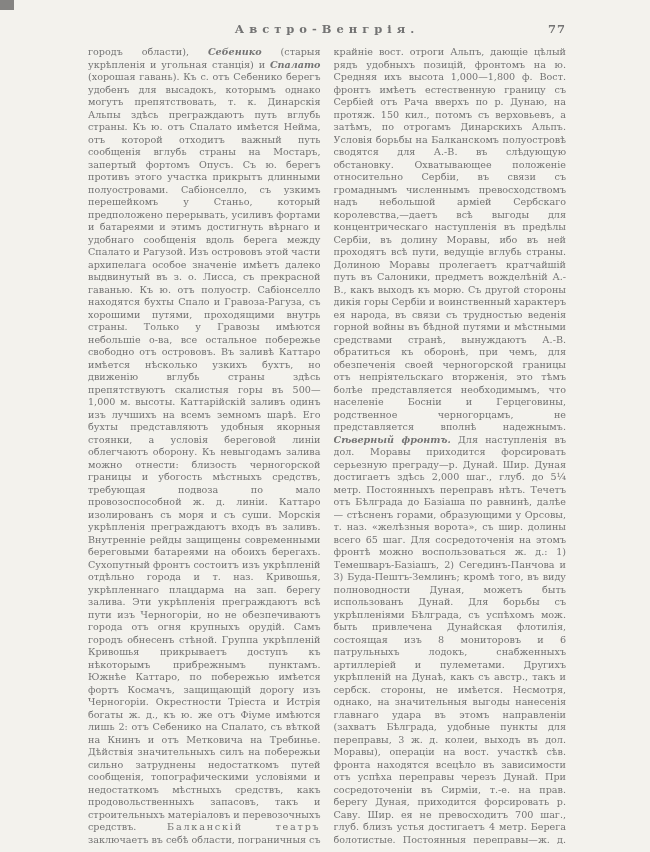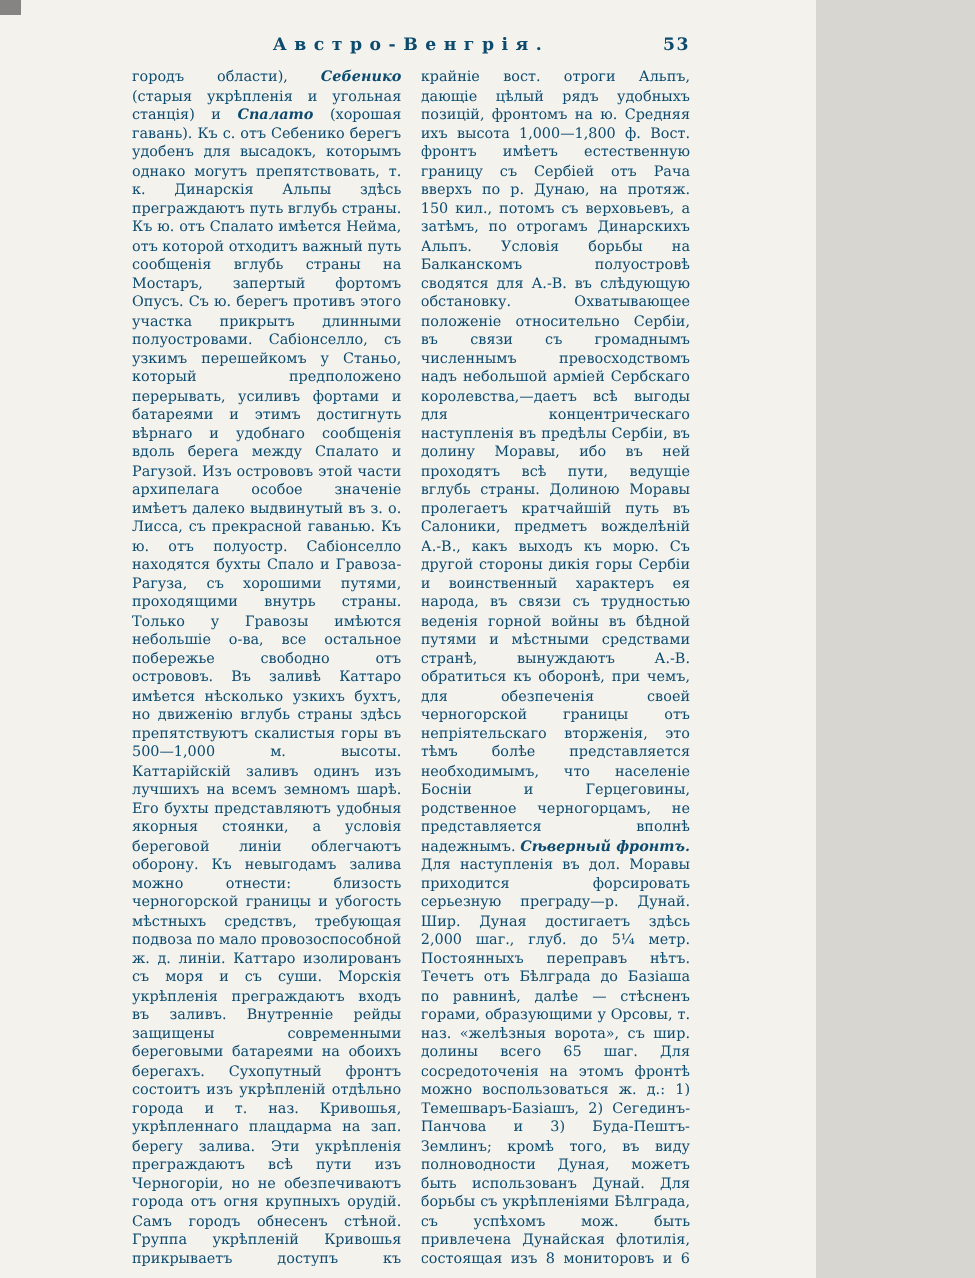--- a/index.html
+++ b/index.html
@@ -3,24 +3,24 @@
 <meta charset="utf-8">
 <style>
   html, body {
     margin: 0;
     padding: 0;
     background: #d8d6d0;
     font-family: "DejaVu Serif", "Liberation Serif", serif;
   }
   .page {
     position: relative;
-    width: 544px;
+    width: 650px;
     height: 852px;
     background: #f3f2ed;
-    color: #0c4a6e;
+    color: #737373;
     overflow: hidden;
     box-sizing: border-box;
   }
   .scan-edge {
     position: absolute;
     left: 0; top: 0;
     width: 14px; height: 10px;
     background: #2a2a2a;
     opacity: 0.55;
   }
@@ -61,21 +61,21 @@
   .gesperrt { letter-spacing: 1.8px; }
 </style>
 </head>
 <body>
 
 <div class="page">
   <div class="scan-edge"></div>
 
   <div class="header">
     <span class="header-title">Австро-Венгрія.</span>
-    <span class="page-number">53</span>
+    <span class="page-number">77</span>
   </div>
 
   <div class="text-body">
     <div class="column">
       <span>городъ области), </span><span class="italic">Себенико</span><span> (старыя укрѣпленія и угольная станція) и </span><span class="italic">Спалато</span><span> (хорошая гавань). Къ с. отъ Себенико берегъ удобенъ для высадокъ, которымъ однако могутъ препятствовать, т. к. Динарскія Альпы здѣсь преграждаютъ путь вглубь страны. Къ ю. отъ Спалато имѣется Нейма, отъ которой отходитъ важный путь сообщенія вглубь страны на Мостаръ, запертый фортомъ Опусъ. Съ ю. берегъ противъ этого участка прикрытъ длинными полуостровами. Сабіонселло, съ узкимъ перешейкомъ у Станьо, который предположено перерывать, усиливъ фортами и батареями и этимъ достигнуть вѣрнаго и удобнаго сообщенія вдоль берега между Спалато и Рагузой. Изъ острововъ этой части архипелага особое значеніе имѣетъ далеко выдвинутый въ з. о. Лисса, съ прекрасной гаванью. Къ ю. отъ полуостр. Сабіонселло находятся бухты Спало и Гравоза-Рагуза, съ хорошими путями, проходящими внутрь страны. Только у Гравозы имѣются небольшіе о-ва, все остальное побережье свободно отъ острововъ. Въ заливѣ Каттаро имѣется нѣсколько узкихъ бухтъ, но движенію вглубь страны здѣсь препятствуютъ скалистыя горы въ 500—1,000 м. высоты. Каттарійскій заливъ одинъ изъ лучшихъ на всемъ земномъ шарѣ. Его бухты представляютъ удобныя якорныя стоянки, а условія береговой линіи облегчаютъ оборону. Къ невыгодамъ залива можно отнести: близость черногорской границы и убогость мѣстныхъ средствъ, требующая подвоза по мало провозоспособной ж. д. линіи. Каттаро изолированъ съ моря и съ суши. Морскія укрѣпленія преграждаютъ входъ въ заливъ. Внутренніе рейды защищены современными береговыми батареями на обоихъ берегахъ. Сухопутный фронтъ состоитъ изъ укрѣпленій отдѣльно города и т. наз. Кривошья, укрѣпленнаго плацдарма на зап. берегу залива. Эти укрѣпленія преграждаютъ всѣ пути изъ Черногоріи, но не обезпечиваютъ города отъ огня крупныхъ орудій. Самъ городъ обнесенъ стѣной. Группа укрѣпленій Кривошья прикрываетъ доступъ къ нѣкоторымъ прибрежнымъ пунктамъ. Южнѣе Каттаро, по побережью имѣется фортъ Космачъ, защищающій дорогу изъ Черногоріи. Окрестности Тріеста и Истрія богаты ж. д., къ ю. же отъ Фіуме имѣются лишь 2: отъ Себенико на Спалато, съ вѣткой на Книнъ и отъ Метковича на Требинье. Дѣйствія значительныхъ силъ на побережьи сильно затруднены недостаткомъ путей сообщенія, топографическими условіями и недостаткомъ мѣстныхъ средствъ, какъ продовольственныхъ запасовъ, такъ и строительныхъ матеріаловъ и перевозочныхъ средствъ. </span><span class="gesperrt">Балканскій театръ</span><span> заключаетъ въ себѣ области, пограничныя съ Сербіей, Турціей (Новобазарскимъ Санджакомъ) и Черногоріей: Банатъ (на зап. берегу Дуная въ его излученіи) и Сирмію (между Дунаемъ и Савой), а также южн. и вост. части Босніи и Герцеговины. Теченіе р. Дуная, съ его притокомъ Савой, рѣзко раздѣляетъ театръ на 2 части, совершенно различныя, какъ по своимъ свойствамъ, такъ и вѣроятному способу дѣйствій въ ихъ предѣлахъ. Сѣв. фронтъ т.-е. Банатъ и Сирмія, граничитъ съ Сербіей на протяженіи 367 килом., по теченію рр. Дуная и Савы, отъ Рача до Орсовы. Банатъ отличается въ своей зап. части (до Базіаша) равниннымъ характеромъ, а въ вост.—горнымъ. Въ Сирміи, между Дунаемъ и Савой, находятся</span>
     </div>
     <div class="column">
       <span>крайніе вост. отроги Альпъ, дающіе цѣлый рядъ удобныхъ позицій, фронтомъ на ю. Средняя ихъ высота 1,000—1,800 ф. Вост. фронтъ имѣетъ естественную границу съ Сербіей отъ Рача вверхъ по р. Дунаю, на протяж. 150 кил., потомъ съ верховьевъ, а затѣмъ, по отрогамъ Динарскихъ Альпъ. Условія борьбы на Балканскомъ полуостровѣ сводятся для А.-В. въ слѣдующую обстановку. Охватывающее положеніе относительно Сербіи, въ связи съ громаднымъ численнымъ превосходствомъ надъ небольшой арміей Сербскаго королевства,—даетъ всѣ выгоды для концентрическаго наступленія въ предѣлы Сербіи, въ долину Моравы, ибо въ ней проходятъ всѣ пути, ведущіе вглубь страны. Долиною Моравы пролегаетъ кратчайшій путь въ Салоники, предметъ вожделѣній А.-В., какъ выходъ къ морю. Съ другой стороны дикія горы Сербіи и воинственный характеръ ея народа, въ связи съ трудностью веденія горной войны въ бѣдной путями и мѣстными средствами странѣ, вынуждаютъ А.-В. обратиться къ оборонѣ, при чемъ, для обезпеченія своей черногорской границы отъ непріятельскаго вторженія, это тѣмъ болѣе представляется необходимымъ, что населеніе Босніи и Герцеговины, родственное черногорцамъ, не представляется вполнѣ надежнымъ. </span><span class="italic">Сѣверный фронтъ.</span><span> Для наступленія въ дол. Моравы приходится форсировать серьезную преграду—р. Дунай. Шир. Дуная достигаетъ здѣсь 2,000 шаг., глуб. до 5¼ метр. Постоянныхъ переправъ нѣтъ. Течетъ отъ Бѣлграда до Базіаша по равнинѣ, далѣе — стѣсненъ горами, образующими у Орсовы, т. наз. «желѣзныя ворота», съ шир. долины всего 65 шаг. Для сосредоточенія на этомъ фронтѣ можно воспользоваться ж. д.: 1) Темешваръ-Базіашъ, 2) Сегединъ-Панчова и 3) Буда-Пештъ-Землинъ; кромѣ того, въ виду полноводности Дуная, можетъ быть использованъ Дунай. Для борьбы съ укрѣпленіями Бѣлграда, съ успѣхомъ мож. быть привлечена Дунайская флотилія, состоящая изъ 8 мониторовъ и 6 патрульныхъ лодокъ, снабженныхъ артиллеріей и пулеметами. Другихъ укрѣпленій на Дунаѣ, какъ съ австр., такъ и сербск. стороны, не имѣется. Несмотря, однако, на значительныя выгоды нанесенія главнаго удара въ этомъ направленіи (захватъ Бѣлграда, удобные пункты для переправы, 3 ж. д. колеи, выходъ въ дол. Моравы), операціи на вост. участкѣ сѣв. фронта находятся всецѣло въ зависимости отъ успѣха переправы черезъ Дунай. При сосредоточеніи въ Сирміи, т.-е. на прав. берегу Дуная, приходится форсировать р. Саву. Шир. ея не превосходитъ 700 шаг., глуб. близъ устья достигаетъ 4 метр. Берега болотистые. Постоянныя переправы—ж. д. мостъ близъ устья, отъ Землина на Бѣлградъ. Для сосредоточенія на этомъ участкѣ можно пользоваться линіей Винковице-Митровица-Землинъ. Узломъ желѣзныхъ путей на сѣверномъ фронтѣ является кр. Петервардейнъ (2 класса), на Дунаѣ, въ тылу Землина, въ узлѣ путей изъ Сербіи къ Сегедину и Б.-Пешту. </span>
     </div>
   </div>

